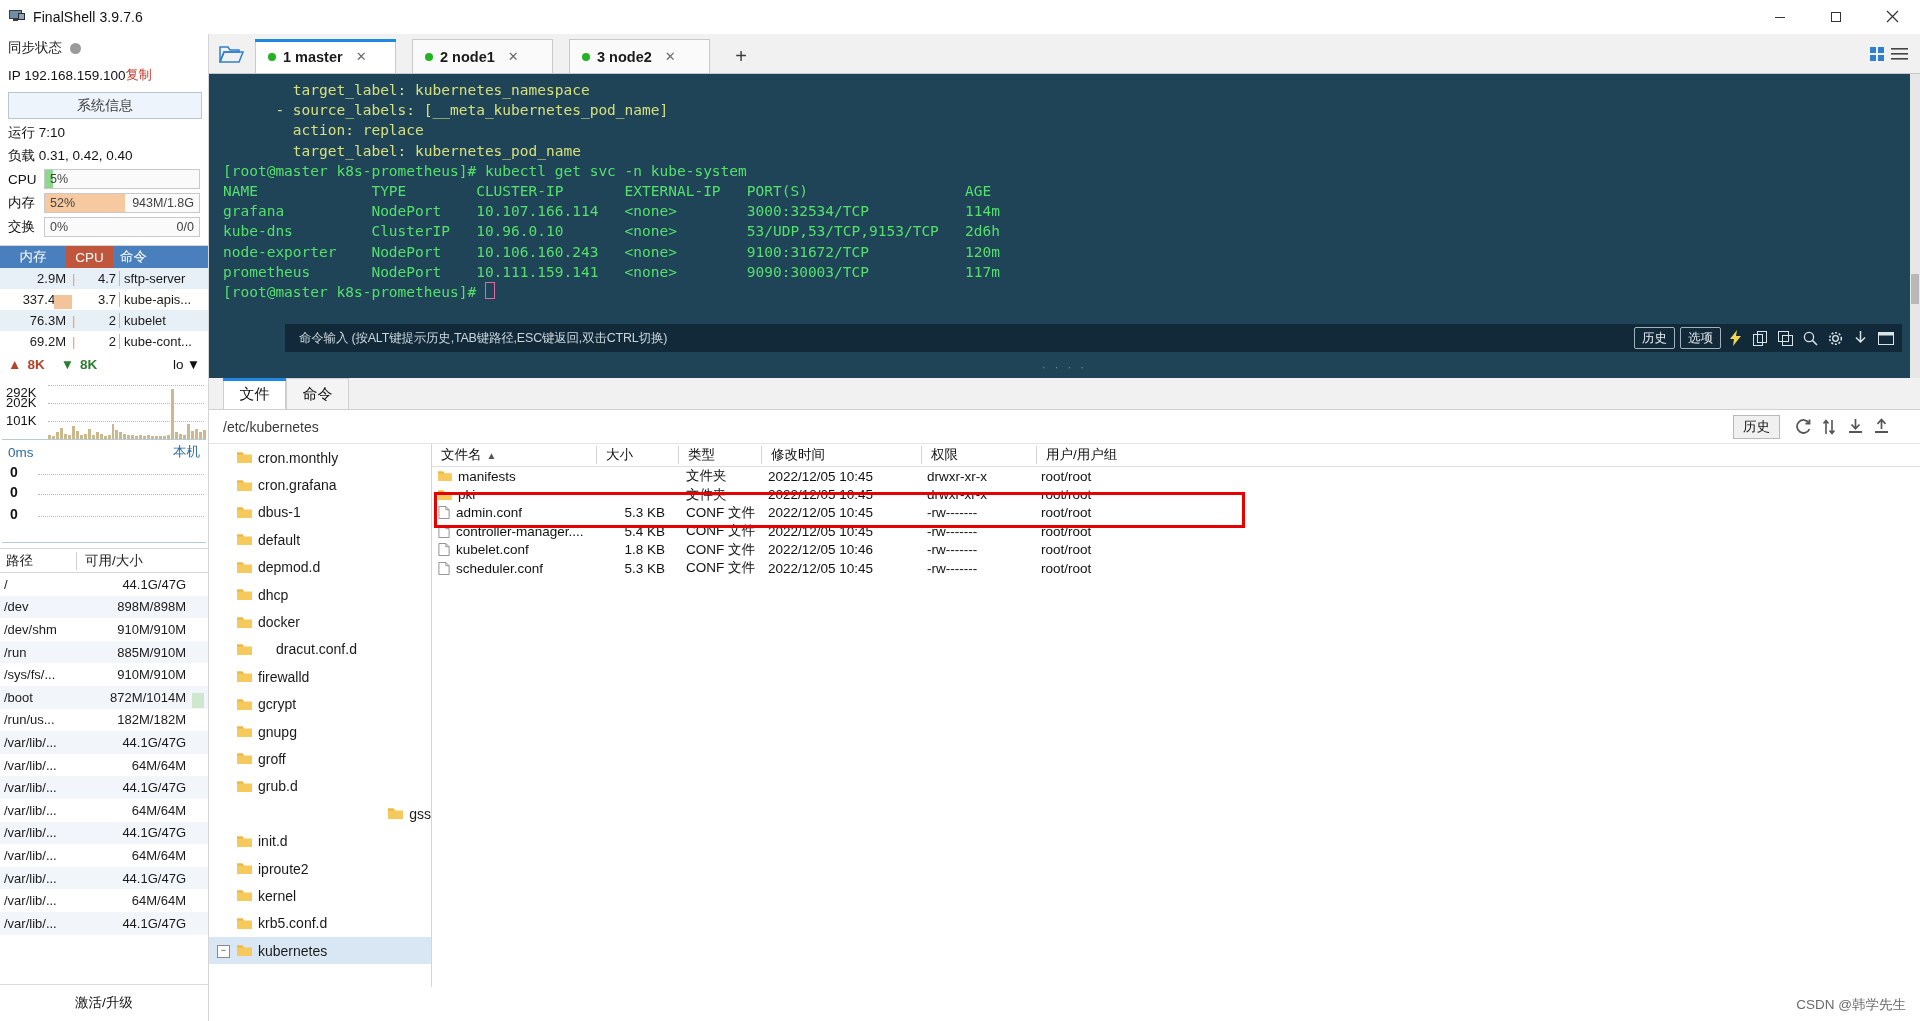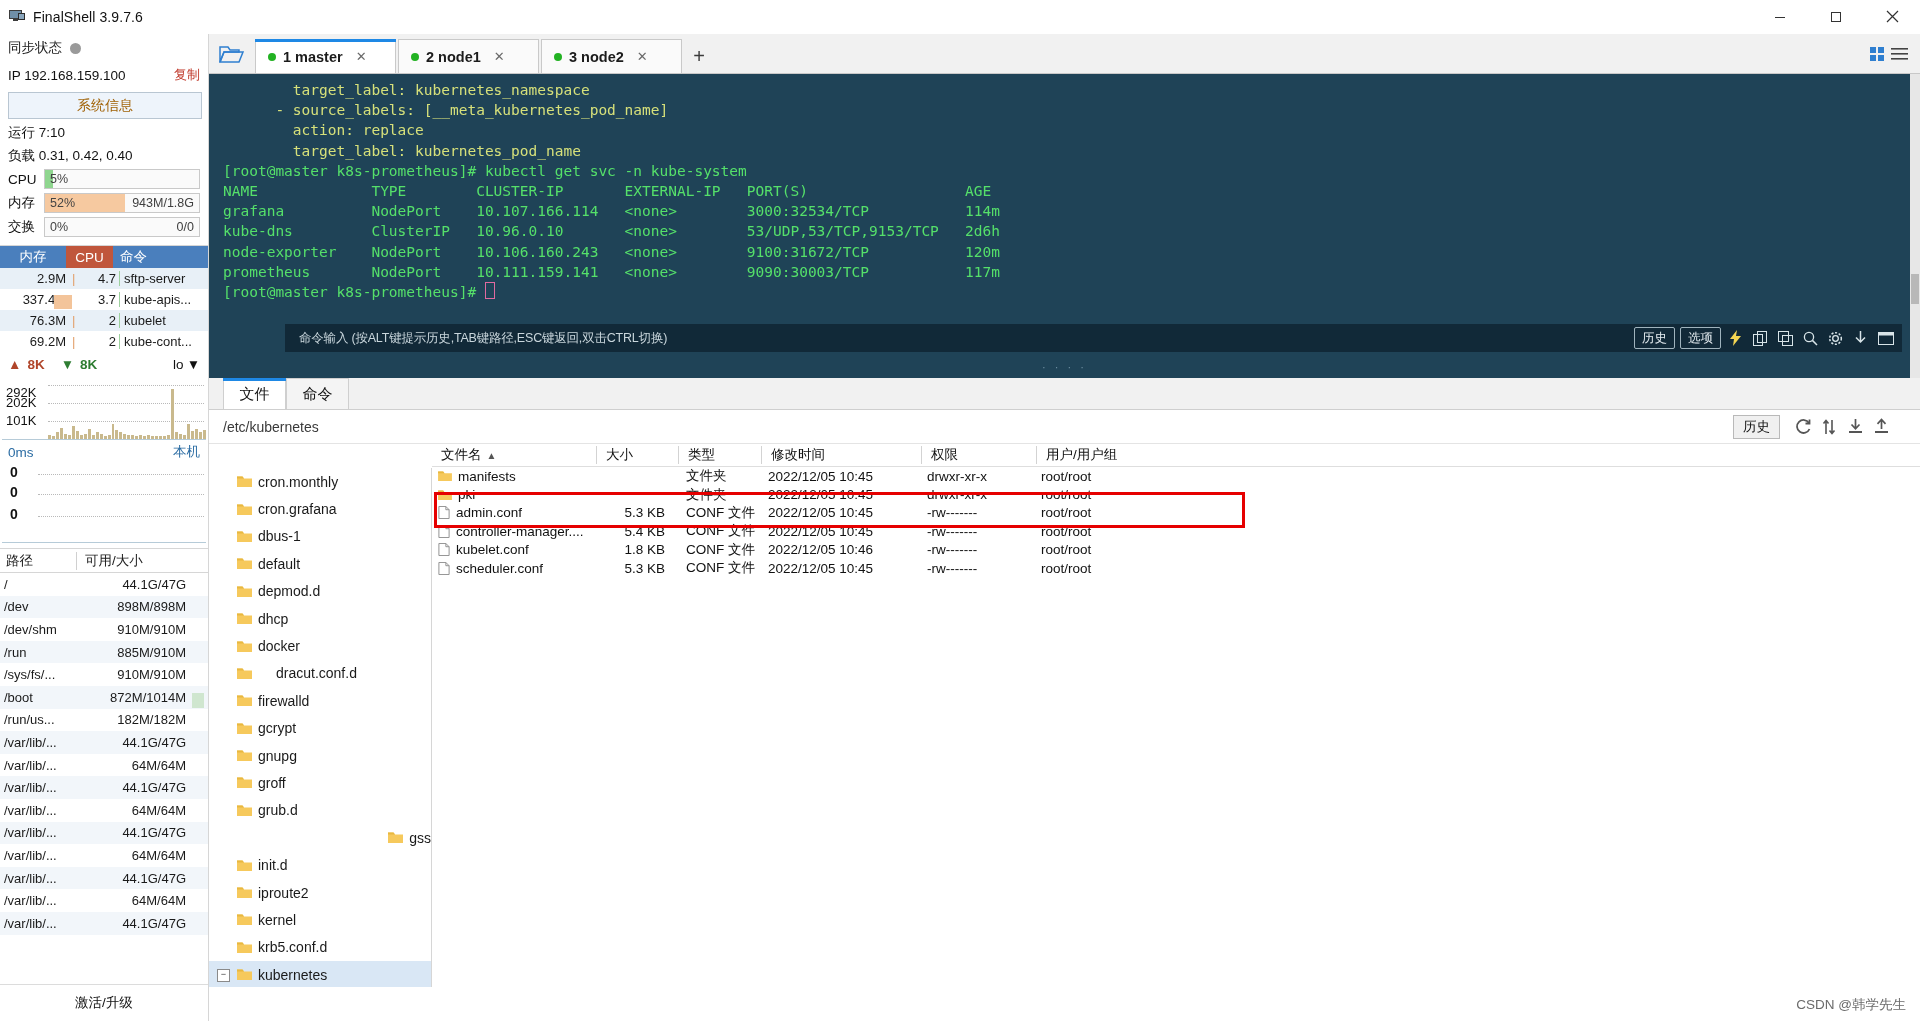--- a/index.html
+++ b/index.html
@@ -22,26 +22,26 @@
 
   
   .main{flex:1;display:flex;min-height:0;}
 
   
   .left{width:208px;flex:0 0 208px;background:#ffffff;position:relative;
     border-right:1px solid #d6d6d6;display:flex;flex-direction:column;font-size:13.5px;}
   .l-row{display:flex;align-items:center;padding:0 8px;}
   .sync{height:28px;gap:8px;}
   .dot-grey{width:11px;height:11px;border-radius:50%;background:#9a9a9a;display:inline-block;}
-  .iprow{height:26px;justify-content:space-between;}
+  .iprow{height:26px;}
   .ip-text{font-size:13.5px;color:#111;}
   .copy-link{color:#c0392b;font-size:13px;cursor:pointer;}
   .sysinfo-wrap{padding:4px 8px 2px 8px;}
   .sysinfo-btn{width:100%;height:25px;border:1px solid #b9c6d2;background:#eef4fb;
-    display:flex;align-items:center;justify-content:center;font-size:14px;color:#a16207;cursor:pointer;}
+    display:flex;align-items:center;justify-content:center;font-size:14px;color:#404040;cursor:pointer;}
   .kv{height:23px;font-size:13.5px;color:#111;}
   .meter-row{height:24px;display:flex;align-items:center;padding:0 8px;gap:6px;}
   .meter-lbl{width:30px;flex:0 0 30px;font-size:13.5px;color:#111;}
   .meter{position:relative;flex:1;height:18px;border:1px solid #c9c9c9;background:#fafafa;overflow:hidden;}
   .meter .fill{position:absolute;left:0;top:0;bottom:0;}
   .meter .txt-l{position:absolute;left:5px;top:0;line-height:18px;font-size:12.5px;color:#444;}
   .meter .txt-r{position:absolute;right:5px;top:0;line-height:18px;font-size:12.5px;color:#404040;}
 
   
   .ptable{margin:6px 0 0 0;border-top:1px solid #d6d6d6;}
@@ -93,21 +93,21 @@
     border-top:1px solid #dcdcdc;}
 
   
   .right{flex:1;display:flex;flex-direction:column;min-width:0;background:#fff;}
 
   
   .tabstrip{height:39px;flex:0 0 39px;background:#f1f1f1;display:flex;align-items:flex-end;
     border-bottom:1px solid #c8c8c8;}
   .folder-btn{width:46px;height:38px;display:flex;align-items:center;justify-content:center;cursor:pointer;}
   .tab{height:33px;min-width:118px;display:flex;align-items:center;gap:7px;padding:0 9px 0 12px;
-    background:#fafafa;border:1px solid #c9c9c9;border-bottom:none;margin-right:2px;
+    background:#fafafa;border:1px solid #c9c9c9;border-bottom:none;margin-right:16px;
     font-size:14.5px;font-weight:bold;color:#1b1b1b;cursor:pointer;position:relative;}
   .tab.active{background:#ffffff;}
   .tab.active::before{content:"";position:absolute;left:-1px;right:-1px;top:-1px;height:3px;background:#1e88e5;}
   .dot-green{width:8px;height:8px;border-radius:50%;background:#22b222;display:inline-block;}
   .tab .x{margin-left:6px;font-size:13px;color:#6a6a6a;font-weight:normal;}
   .newtab{width:30px;height:33px;display:flex;align-items:center;justify-content:center;
     font-size:20px;color:#3b3b3b;cursor:pointer;}
   .tabstrip .sp{flex:1;}
   .tsicon{width:22px;height:38px;display:flex;align-items:center;justify-content:center;cursor:pointer;}
 
@@ -144,21 +144,21 @@
   .pathbar{height:33px;flex:0 0 33px;display:flex;align-items:center;padding:0 14px;
     border-bottom:1px solid #e4e4e4;}
   .pathtext{font-size:14px;color:#3a3a3a;}
   .pathbar .sp{flex:1;}
   .hbtn{height:22px;padding:0 9px;border:1px solid #b9b9b9;background:#f0f0f0;font-size:13.5px;
     display:flex;align-items:center;cursor:pointer;margin-right:10px;color:#111;}
   .picon{width:26px;height:26px;display:flex;align-items:center;justify-content:center;cursor:pointer;color:#4a4a4a;}
 
   .fbody{flex:1;display:flex;min-height:0;}
   .tree{width:222px;flex:0 0 222px;overflow:hidden;position:relative;
-    border-right:1px solid #d6d6d6;font-size:14px;padding-top:0;margin-top:24px;}
+    border-right:1px solid #d6d6d6;font-size:14px;padding-top:0;}
   .tnode{height:27.4px;display:flex;align-items:center;gap:6px;padding-left:28px;white-space:nowrap;cursor:pointer;}
   .tnode.sel{background:#d9e7f5;}
   .tnode .exp{position:absolute;left:8px;width:11px;height:11px;border:1px solid #8a8a8a;
     font-size:9px;line-height:9px;text-align:center;color:#333;background:#fff;}
   .tnode.root{padding-left:28px;position:relative;}
   .fileslist{flex:1;position:relative;min-width:0;overflow:hidden;}
   .flhead{display:flex;height:22px;align-items:center;font-size:13.5px;color:#111;
     border-bottom:1px solid #dedede;}
   .flh{padding-left:9px;border-left:1px solid #d3d3d3;display:flex;align-items:center;gap:5px;white-space:nowrap;}
   .flh:first-child{border-left:none;}

